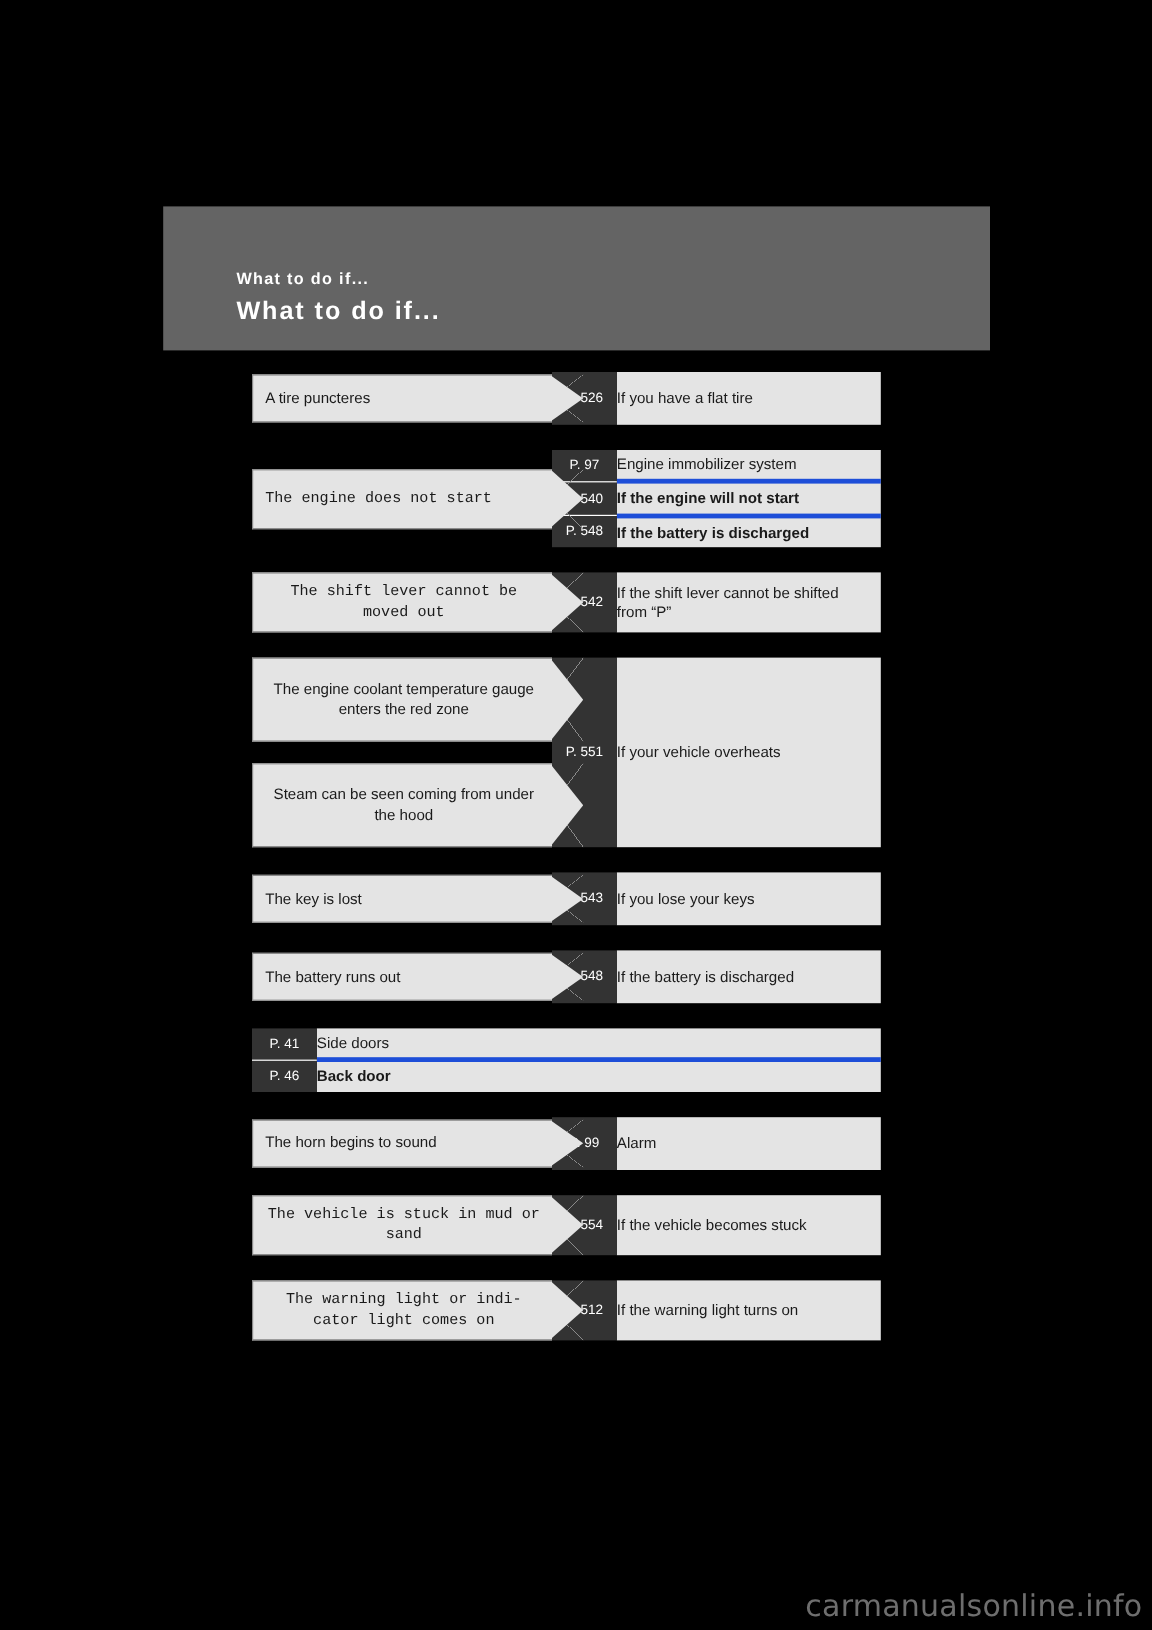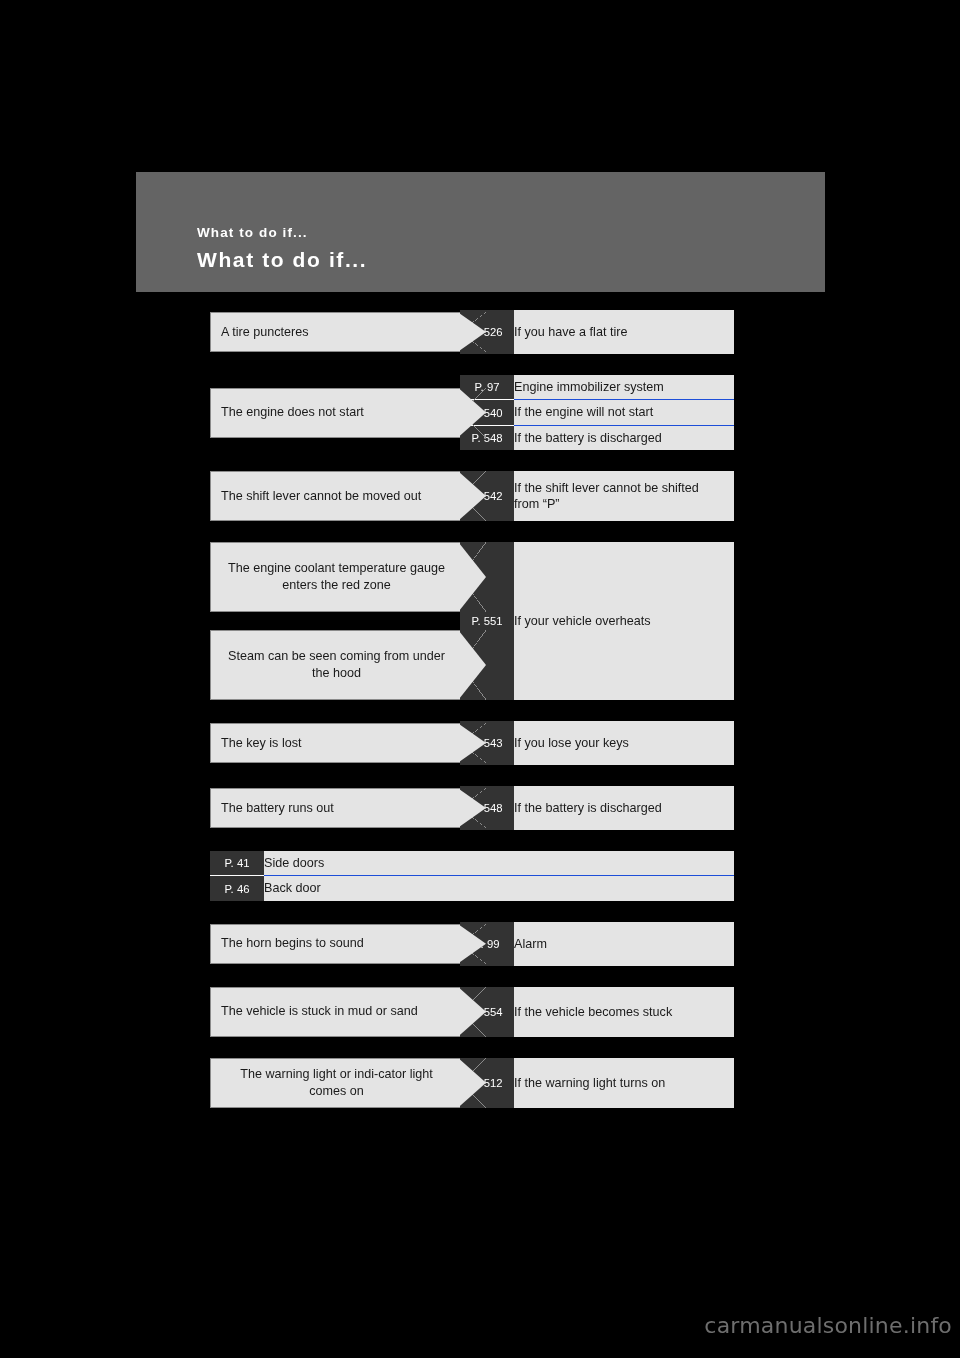--- a/index.html
+++ b/index.html
@@ -84,21 +84,21 @@
     box-sizing: border-box;
     display: flex;
     align-items: center;
     padding: 0 8px 0 10px;
     font-size: 12.6px;
     color: #1a1a1a;
     line-height: 1.32;
     min-height: 40px;
   }
   .cause-chip.h1 { height: 40px; }
-  .cause-chip.h2 { height: 50px; }
+  .cause-chip.h2 { height: 50px; font-family: Liberation Mono, monospace; }
   .cause-chip.h3 { height: 70px; }
   .cause-chip .txt { display: block; }
 
   
   .chip-point {
     position: absolute;
     left: 100%;
     top: -1px;
     bottom: -1px;
     width: 26px;
@@ -143,36 +143,36 @@
   .desc-cell {
     flex: 1 1 0;
     display: flex;
     align-items: center;
     padding: 4px 8px 4px 0;
     font-size: 12.6px;
     color: #1a1a1a;
     line-height: 1.3;
     box-sizing: border-box;
   }
-  .desc-cell + .desc-cell { border-top: 1px solid #1d4ed8; }
+  .desc-cell + .desc-cell { border-top: 4px solid #1d4ed8; font-weight: bold; }
   .ref-cell + .ref-cell { border-top: 1px solid #ffffff; }
 
   
   .row-h40  .ref-col, .row-h40  .desc-col { min-height: 44px; }
   .row-h54  .ref-col, .row-h54  .desc-col { min-height: 54px; }
   .row-h44  .ref-col, .row-h44  .desc-col { min-height: 44px; }
   .row-h118 .ref-col, .row-h118 .desc-col { min-height: 118px; }
   .row-h48  .ref-col, .row-h48  .desc-col { min-height: 48px; }
 
   
   .watermark {
     position: absolute;
     right: 8px;
-    bottom: 20px;
-    font-size: 22px;
+    bottom: 5px;
+    font-size: 25px;
     color: #6e6e6e;
     letter-spacing: 0.2px;
     font-family: "DejaVu Sans", sans-serif;
     white-space: nowrap;
   }
 </style>
 </head>
 <body>
 
 <div class="header-band">

